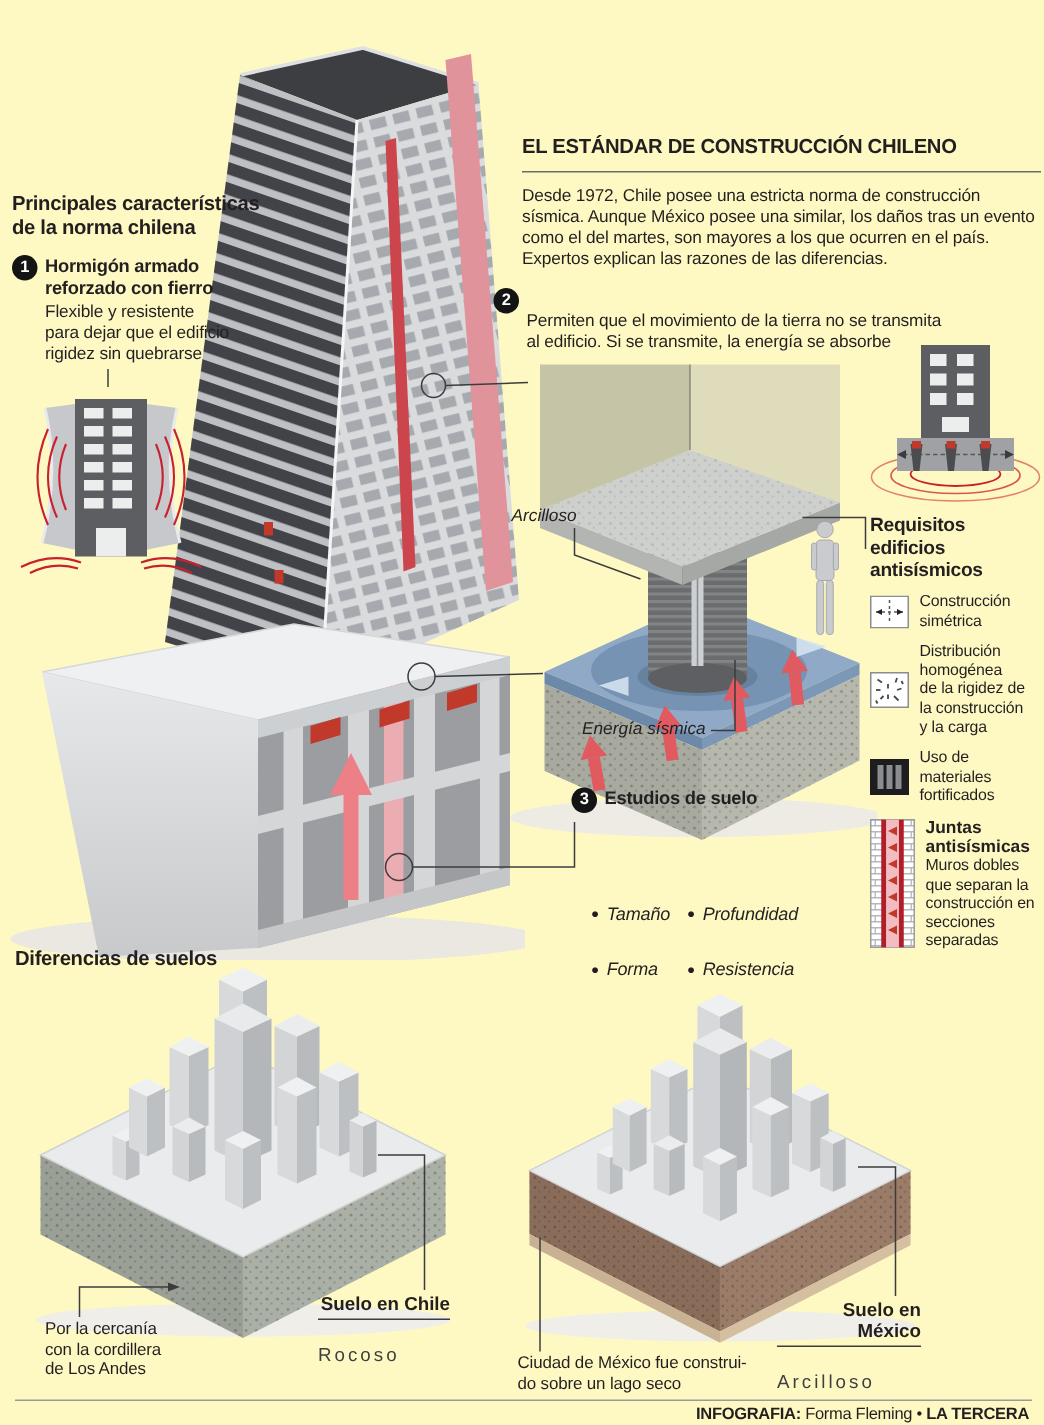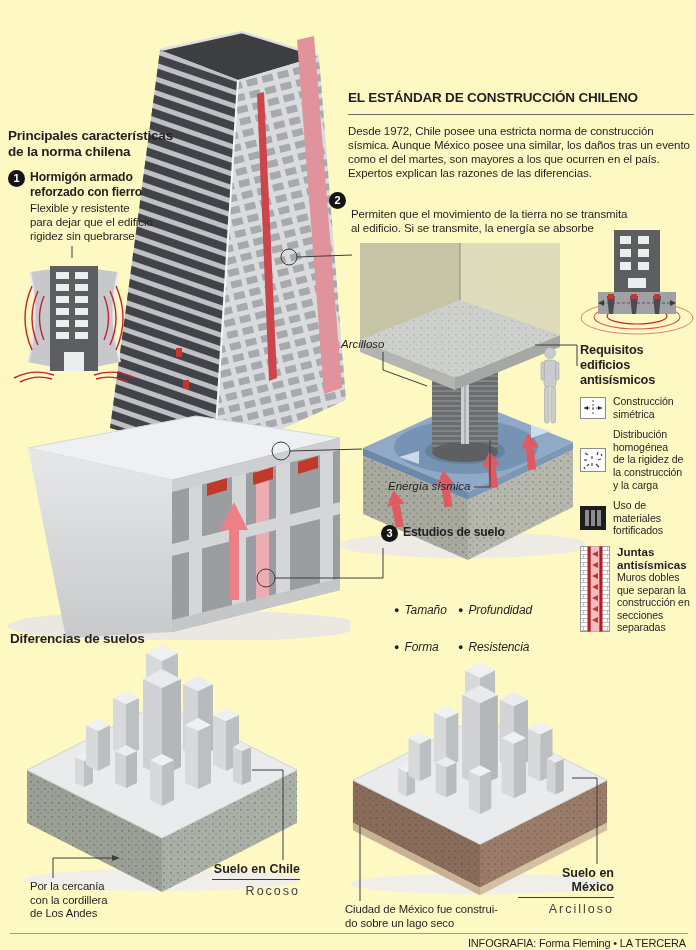--- a/index.html
+++ b/index.html
@@ -1,35 +1,35 @@
 <!DOCTYPE html>
 <html><head>
 <meta charset="utf-8">
 <style>
   *{margin:0;padding:0;box-sizing:border-box}
   body{background:#fff;font-family:"Liberation Sans",sans-serif;color:#231f20}
   .page{position:relative;width:696px;height:950px;background:#fef9c3;overflow:hidden}
   .abs{position:absolute}
   .pre{white-space:pre-line}
-  .b{font-weight:normal}
+  .b{font-weight:bold}
   .it{font-style:italic}
   .h1{font-size:13.5px;font-weight:bold;letter-spacing:-0.2px}
   .h2{font-size:13.5px;font-weight:bold;line-height:16px;letter-spacing:-0.2px}
   .body-txt{font-size:11.5px;line-height:14px;letter-spacing:-0.1px}
   .badge{width:17px;height:17px;border-radius:50%;background:#141414;color:#fff;
          font-size:11px;font-weight:bold;text-align:center;line-height:17px}
   .item-title{font-size:12.2px;font-weight:bold;line-height:14.5px;letter-spacing:-0.15px}
   .rule{background:#6b6b6b;height:1px}
   .req{width:116px}
   .req h3{font-size:12.8px;font-weight:bold;line-height:15px;margin-bottom:8px;letter-spacing:-0.2px}
   .req-row{display:flex;gap:7px;margin-bottom:8px;align-items:center}
   .req-txt{font-size:10.6px;line-height:12.6px;letter-spacing:-0.1px}
   .req-title{font-size:11.6px;font-weight:bold;line-height:13px}
   .soil-label{font-size:12.5px;font-weight:bold;border-bottom:1px solid #3c3c3e;padding-bottom:3px;text-align:right}
-  .soil-type{font-size:12.5px;letter-spacing:2px;color:#3f3f41;text-align:right;margin-top:4px}
+  .soil-type{font-size:12.5px;letter-spacing:2px;color:#3f3f41;text-align:left;margin-top:16px}
   .note{font-size:11.3px;line-height:13.6px;letter-spacing:-0.1px}
   .bullet-dot{font-size:9px;margin-right:5px;vertical-align:1px}
   .bullet{font-size:12px;font-style:italic;letter-spacing:-0.1px}
   .footer-txt{font-size:11px;text-align:right;letter-spacing:-0.2px}
   svg{display:block}
 </style>
 </head>
 <body>
 
 <div class="page">

